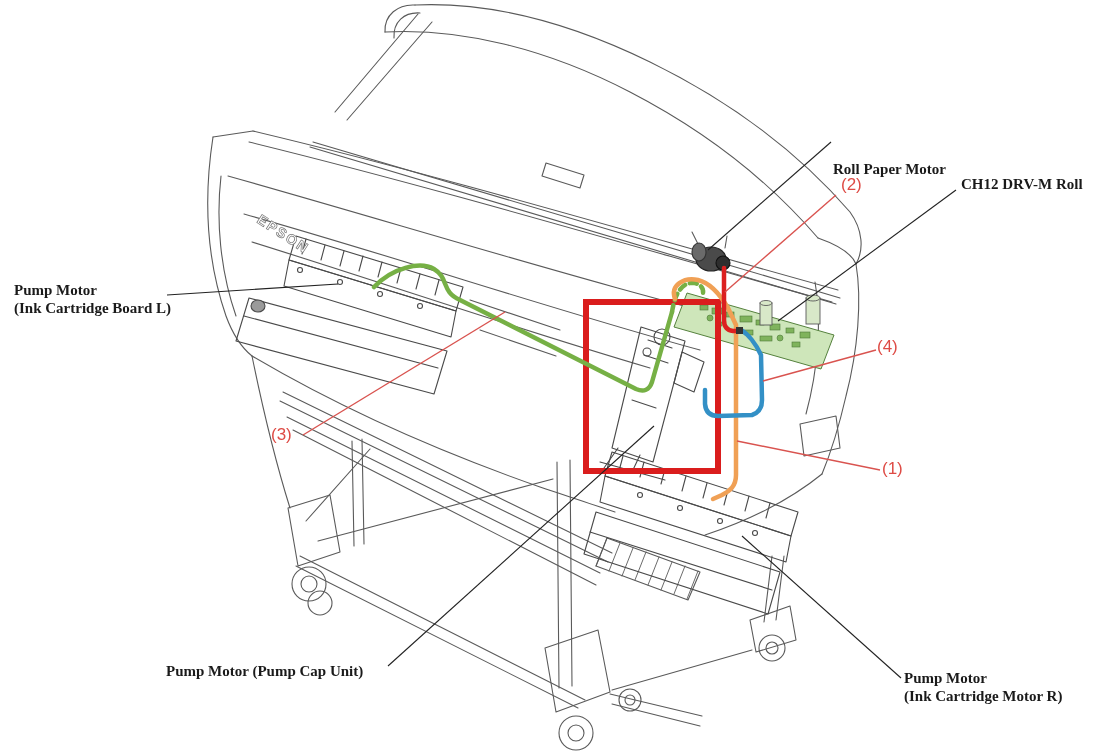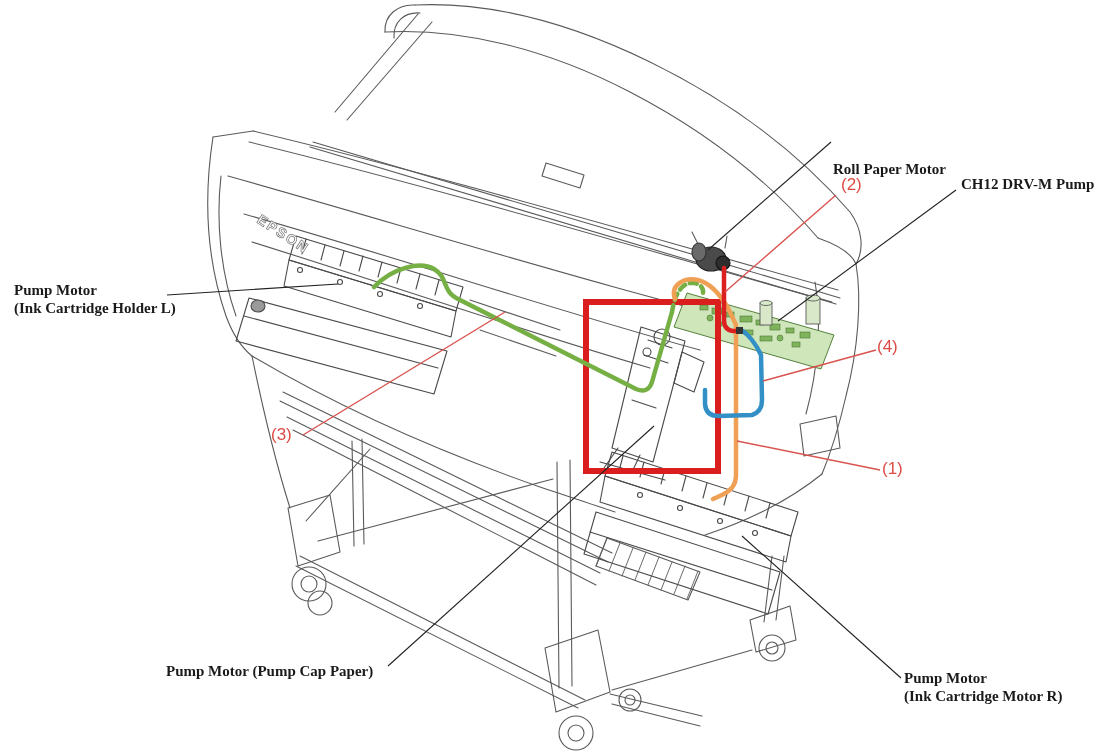--- a/index.html
+++ b/index.html
@@ -210,34 +210,34 @@
         <line x1="303" y1="435" x2="505" y2="312" stroke="#D9534F"></line>
         <line x1="737" y1="441" x2="880" y2="470" stroke="#D9534F"></line>
       </g>
     </g>
 
     <text x="256" y="222" transform="rotate(33 256 222)" font-family="Liberation Sans, sans-serif" font-size="14" font-weight="bold" letter-spacing="2" fill="#FFFFFF" stroke="#777777" stroke-width="0.7">EPSON</text>
   </svg>
 
   <div class="lbl" style="left:833px;top:128px;margin-top:32px;">Roll Paper Motor</div>
 
-  <div class="lbl" style="left:961px;top:175px;">CH12 DRV-M Pump</div>
+  <div class="lbl" style="left:961px;top:175px;">CH12 DRV-M Roll</div>
 
   <div class="callout" style="left:841px;top:175px;">(2)</div>
 
   <div class="lbl" style="left:14px;top:281px;">
     <div>Pump Motor</div>
-    <div>(Ink Cartridge Holder L)</div>
+    <div>(Ink Cartridge Board L)</div>
   </div>
 
   <div class="callout" style="left:271px;top:425px;">(3)</div>
 
   <div class="callout" style="left:877px;top:337px;">(4)</div>
 
   <div class="callout" style="left:882px;top:459px;">(1)</div>
 
-  <div class="lbl" style="left:166px;top:662px;">Pump Motor (Pump Cap Paper)</div>
+  <div class="lbl" style="left:166px;top:662px;">Pump Motor (Pump Cap Unit)</div>
 
   <div class="lbl" style="left:904px;top:669px;">
     <div>Pump Motor</div>
     <div>(Ink Cartridge Motor R)</div>
   </div>
 </div>
 
 </body></html>

